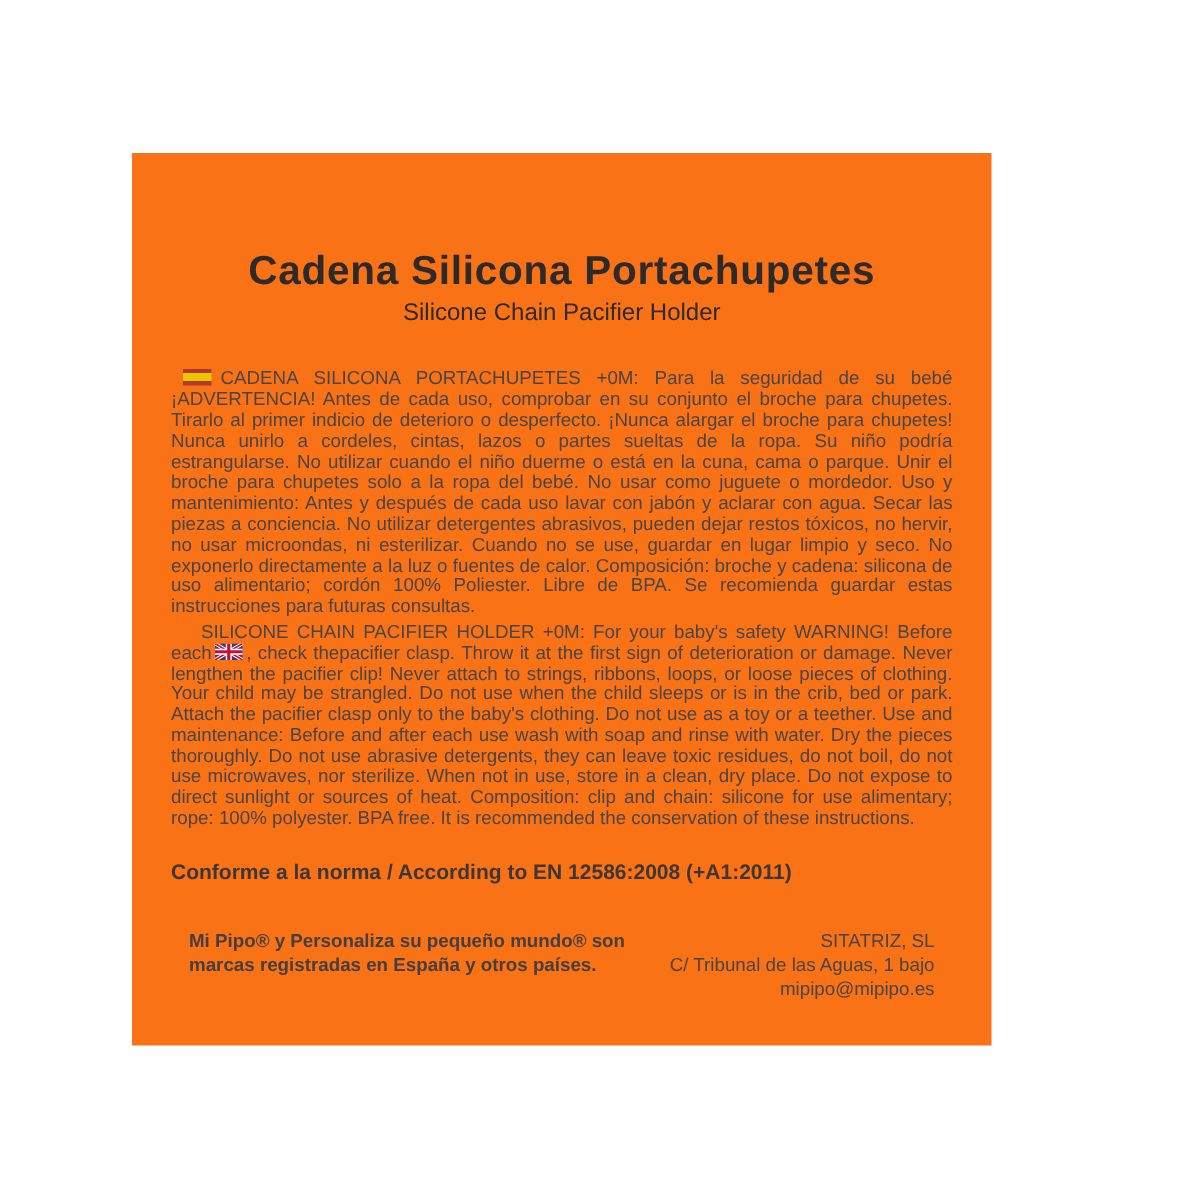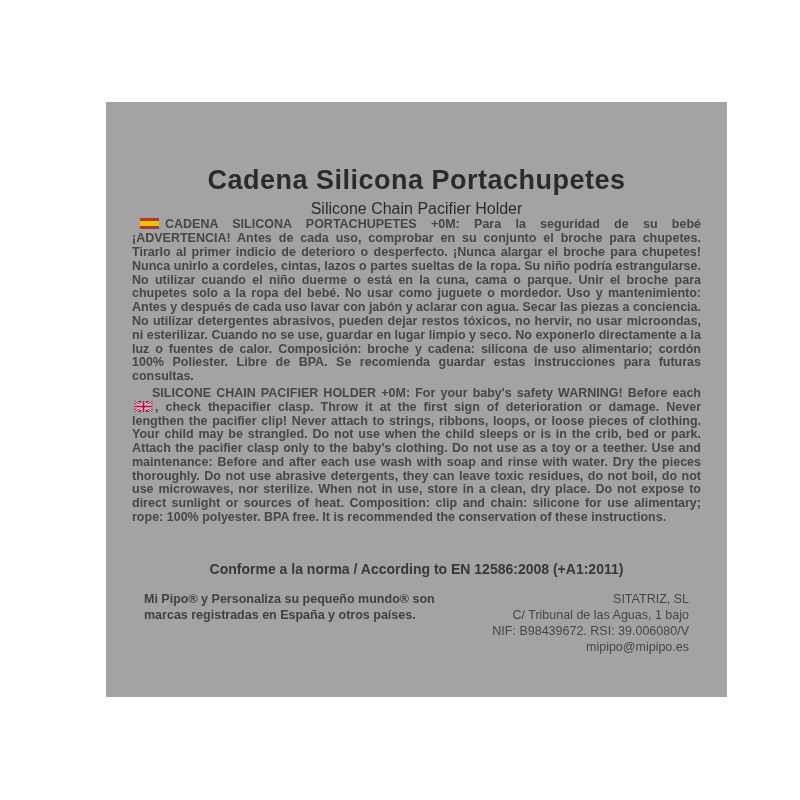--- a/index.html
+++ b/index.html
@@ -10,81 +10,80 @@
   }
   .canvas {
     position: relative;
     width: 800px;
     height: 800px;
     background: #ffffff;
     overflow: hidden;
   }
   .label-card {
     position: absolute;
-    left: 106px;
+    left: 88px;
     top: 102px;
-    width: 621px;
+    width: 573px;
     height: 595px;
-    background: #a3a3a3;
+    background: #f97316;
     color: #4a4343;
     box-sizing: border-box;
     padding: 64px 26px 0 26px;
   }
   .title {
     text-align: center;
     font-size: 27px;
     font-weight: bold;
     color: #2e2a2a;
     letter-spacing: 0.5px;
     line-height: 1.05;
   }
   .subtitle {
     text-align: center;
     font-size: 16px;
     font-weight: normal;
     color: #2e2a2a;
     margin-top: 6px;
   }
   .warnings {
-    margin-top: 0;
+    margin-top: 28px;
     font-size: 12.5px;
     line-height: 13.8px;
     text-align: justify;
     color: #4b4444;
-    font-weight: bold;
   }
   .para { margin: 0 0 3px 0; }
   .para-es { text-indent: 8px; }
   .para-en { text-indent: 20px; }
   .flag {
     display: inline-block;
     width: 19px;
     height: 11px;
     vertical-align: -1px;
     margin-right: 6px;
   }
   .flag-es {
     background: linear-gradient(to bottom,
       #b03a2e 0%, #b03a2e 27%,
       #edc400 27%, #edc400 73%,
       #b03a2e 73%, #b03a2e 100%);
   }
   .flag-uk { margin-right: 2px; margin-left: 2px; }
   .flag-uk svg { display: block; width: 19px; height: 11px; }
   .norm-line {
-    text-align: center;
+    text-align: left;
     font-weight: bold;
     font-size: 14px;
     color: #3c3636;
-    margin-top: 36px;
+    margin-top: 20px;
   }
   .footer {
     display: flex;
     justify-content: space-between;
-    margin-top: 14px;
+    margin-top: 30px;
     padding: 0 12px;
     font-size: 12.5px;
     line-height: 16px;
   }
   .footer-left {
     width: 310px;
     font-weight: bold;
     color: #453e3e;
   }
   .ref-line {
@@ -121,19 +120,18 @@
 
     <div class="norm-line">Conforme a la norma / According to EN 12586:2008 (+A1:2011)</div>
 
     <div class="footer">
       <div class="footer-left">
         <div>Mi Pipo® y Personaliza su pequeño mundo® son marcas registradas en España y otros países.</div>
       </div>
       <div class="footer-right">
         <div>SITATRIZ, SL</div>
         <div>C/ Tribunal de las Aguas, 1 bajo</div>
-        <div>NIF: B98439672. RSI: 39.006080/V</div>
         <div>mipipo@mipipo.es</div>
       </div>
     </div>
 
   </div>
 </div>
 
 </body></html>

